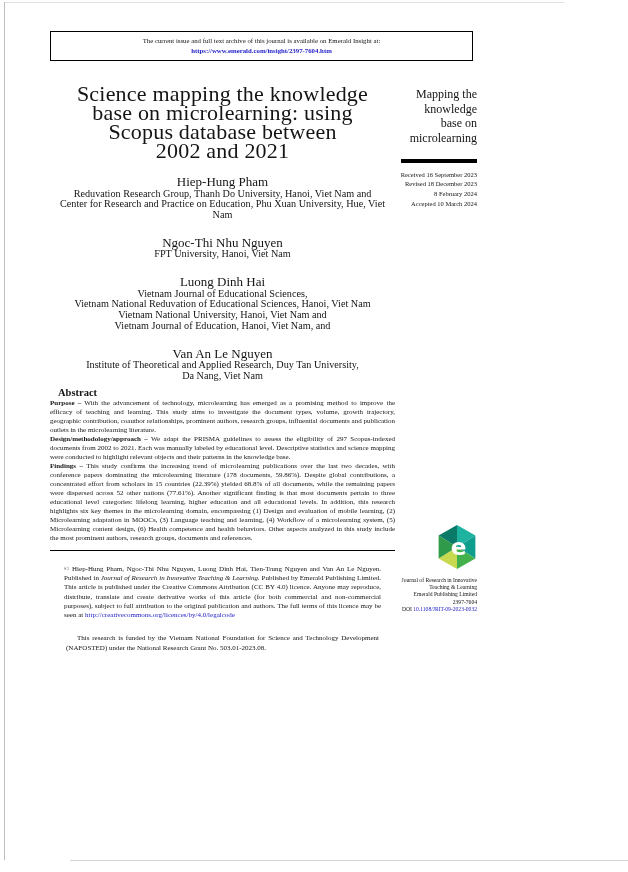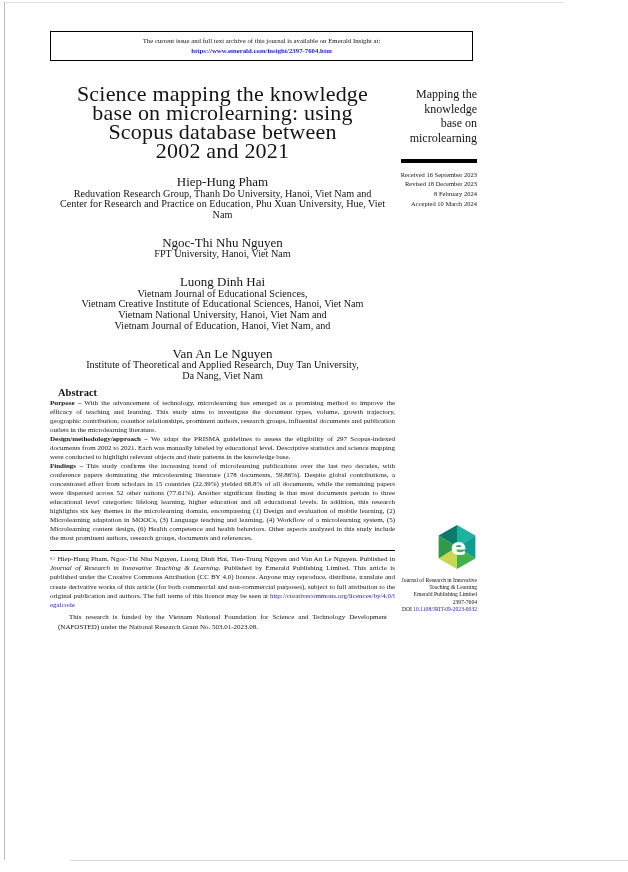--- a/index.html
+++ b/index.html
@@ -24,24 +24,24 @@
   
   .main-col{position:absolute;left:50px;top:84px;width:345px;}
   .title{text-align:center;font-weight:normal;font-size:22px;line-height:19px;letter-spacing:.2px;}
   .authors{margin-top:5px;text-align:center;}
   .author-name{font-size:13px;line-height:13.5px;margin-top:15px;}
   .author-aff{font-size:10.2px;line-height:10.8px;}
   .abstract-heading{font-size:10.5px;font-weight:bold;margin:5px 8px 1px;}
   .abs-p{margin:0;font-size:7px;line-height:9px;text-align:justify;}
   .abs-p b{font-weight:bold;}
   .divider{border:none;border-top:1px solid #000;margin:7px 0 4px;}
-  .copyright{margin:0;font-size:7px;line-height:9.2px;text-align:justify;}
+  .copyright{margin:14px;font-size:7px;line-height:9.2px;text-align:justify;}
   .copyright i{font-style:italic;}
   .copyright a{color:#2321c8;text-decoration:none;word-break:break-all;}
-  .funding{margin:3px 8px 0;font-size:7px;line-height:9.5px;text-align:justify;text-indent:11px;}
+  .funding{margin:3px 16px 0;font-size:7px;line-height:9.5px;text-align:justify;text-indent:11px;}
 
   
   .sidebar{position:absolute;left:378px;top:87px;width:99px;text-align:right;}
   .running-title-line{font-size:12px;line-height:14.5px;font-family:Liberation Serif, serif;}
   .sidebar-rule{width:76px;height:3.5px;background:#000;margin:14px 0 7px auto;}
   .history-line{font-size:6.5px;line-height:9.7px;white-space:nowrap;}
 
   
   .journal-block{position:absolute;left:317px;top:524px;width:160px;text-align:right;}
   .journal-block svg{display:block;margin:0 0 0 auto;}
@@ -74,21 +74,21 @@
   <div class="authors">
     <div class="author-name">Hiep-Hung Pham</div>
     <div class="author-aff">Reduvation Research Group, Thanh Do University, Hanoi, Viet Nam and</div>
     <div class="author-aff">Center for Research and Practice on Education, Phu Xuan University, Hue, Viet Nam</div>
 
     <div class="author-name">Ngoc-Thi Nhu Nguyen</div>
     <div class="author-aff">FPT University, Hanoi, Viet Nam</div>
 
     <div class="author-name">Luong Dinh Hai</div>
     <div class="author-aff">Vietnam Journal of Educational Sciences,</div>
-    <div class="author-aff">Vietnam Creative Institute of Educational Sciences, Hanoi, Viet Nam</div>
+    <div class="author-aff">Vietnam National Reduvation of Educational Sciences, Hanoi, Viet Nam</div>
 
     <div class="author-aff">Vietnam National University, Hanoi, Viet Nam and</div>
     <div class="author-aff">Vietnam Journal of Education, Hanoi, Viet Nam, and</div>
 
     <div class="author-name">Van An Le Nguyen</div>
     <div class="author-aff">Institute of Theoretical and Applied Research, Duy Tan University,</div>
     <div class="author-aff">Da Nang, Viet Nam</div>
   </div>
 
   <div class="abstract-heading">Abstract</div>

